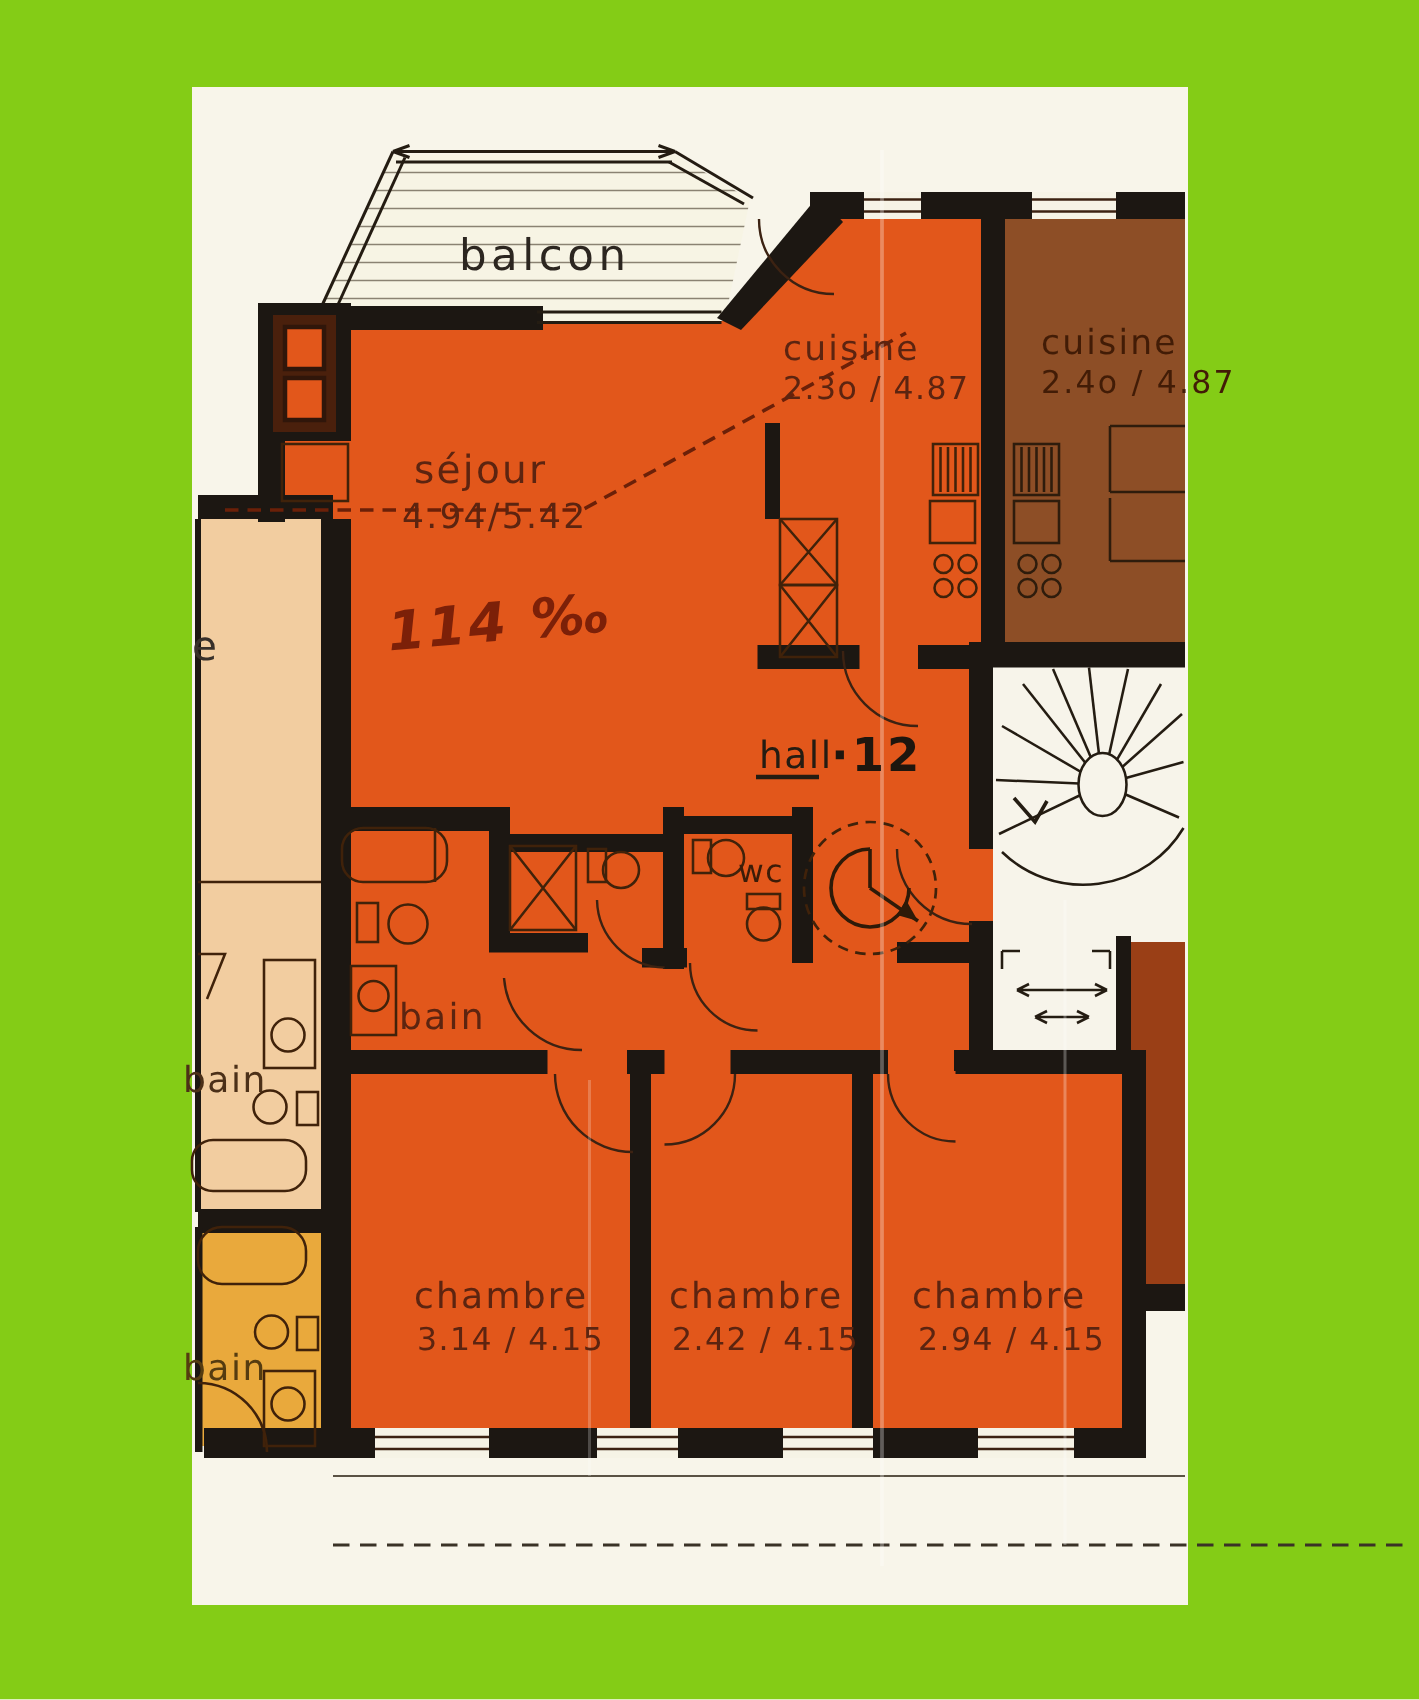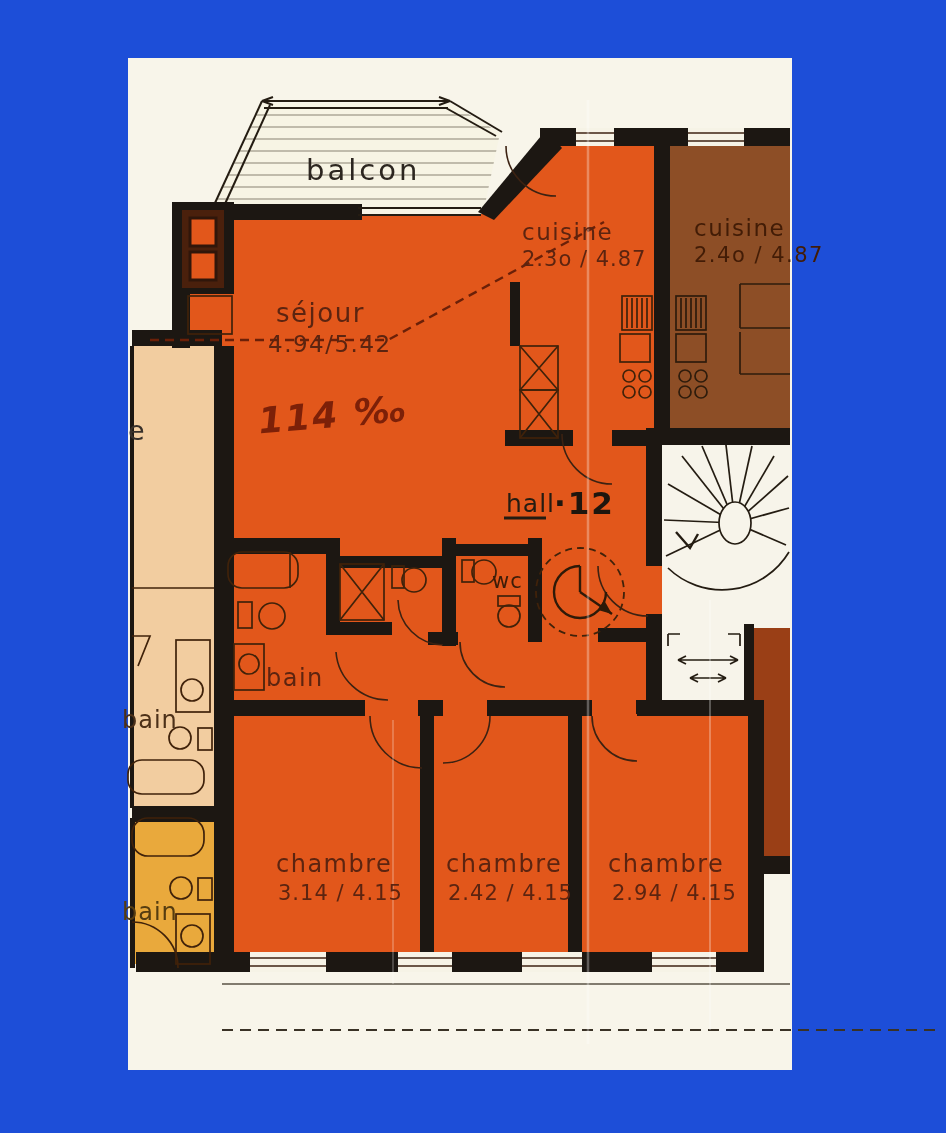--- a/index.html
+++ b/index.html
@@ -1,16 +1,16 @@
 <!DOCTYPE html>
 <html><head>
 <meta charset="utf-8">
 <style>
   html,body{margin:0;padding:0;background:#fdfcf9;}
-  .stage{position:relative;width:946px;height:1133px;overflow:hidden;background:#1d4ed8;}
+  .stage{position:relative;width:946px;height:1133px;overflow:hidden;background:#84cc16;}
   svg{position:absolute;left:0;top:0;}
   .w{fill:#1c1712;}
   .ln{stroke:#3c2212;stroke-width:1.6;fill:none;}
   .lnk{stroke:#241c12;stroke-width:2;fill:none;}
   .fix{stroke:#40220a;stroke-width:1.7;fill:none;}
   .fixb{stroke:#2e1c0c;stroke-width:1.7;fill:none;}
   .hatch{stroke:#8a8272;stroke-width:1.1;}
   text{font-family:"DejaVu Sans",sans-serif;}
   .t{fill:#5c2410;letter-spacing:1.5px;}
   .t23{font-size:23px;}

